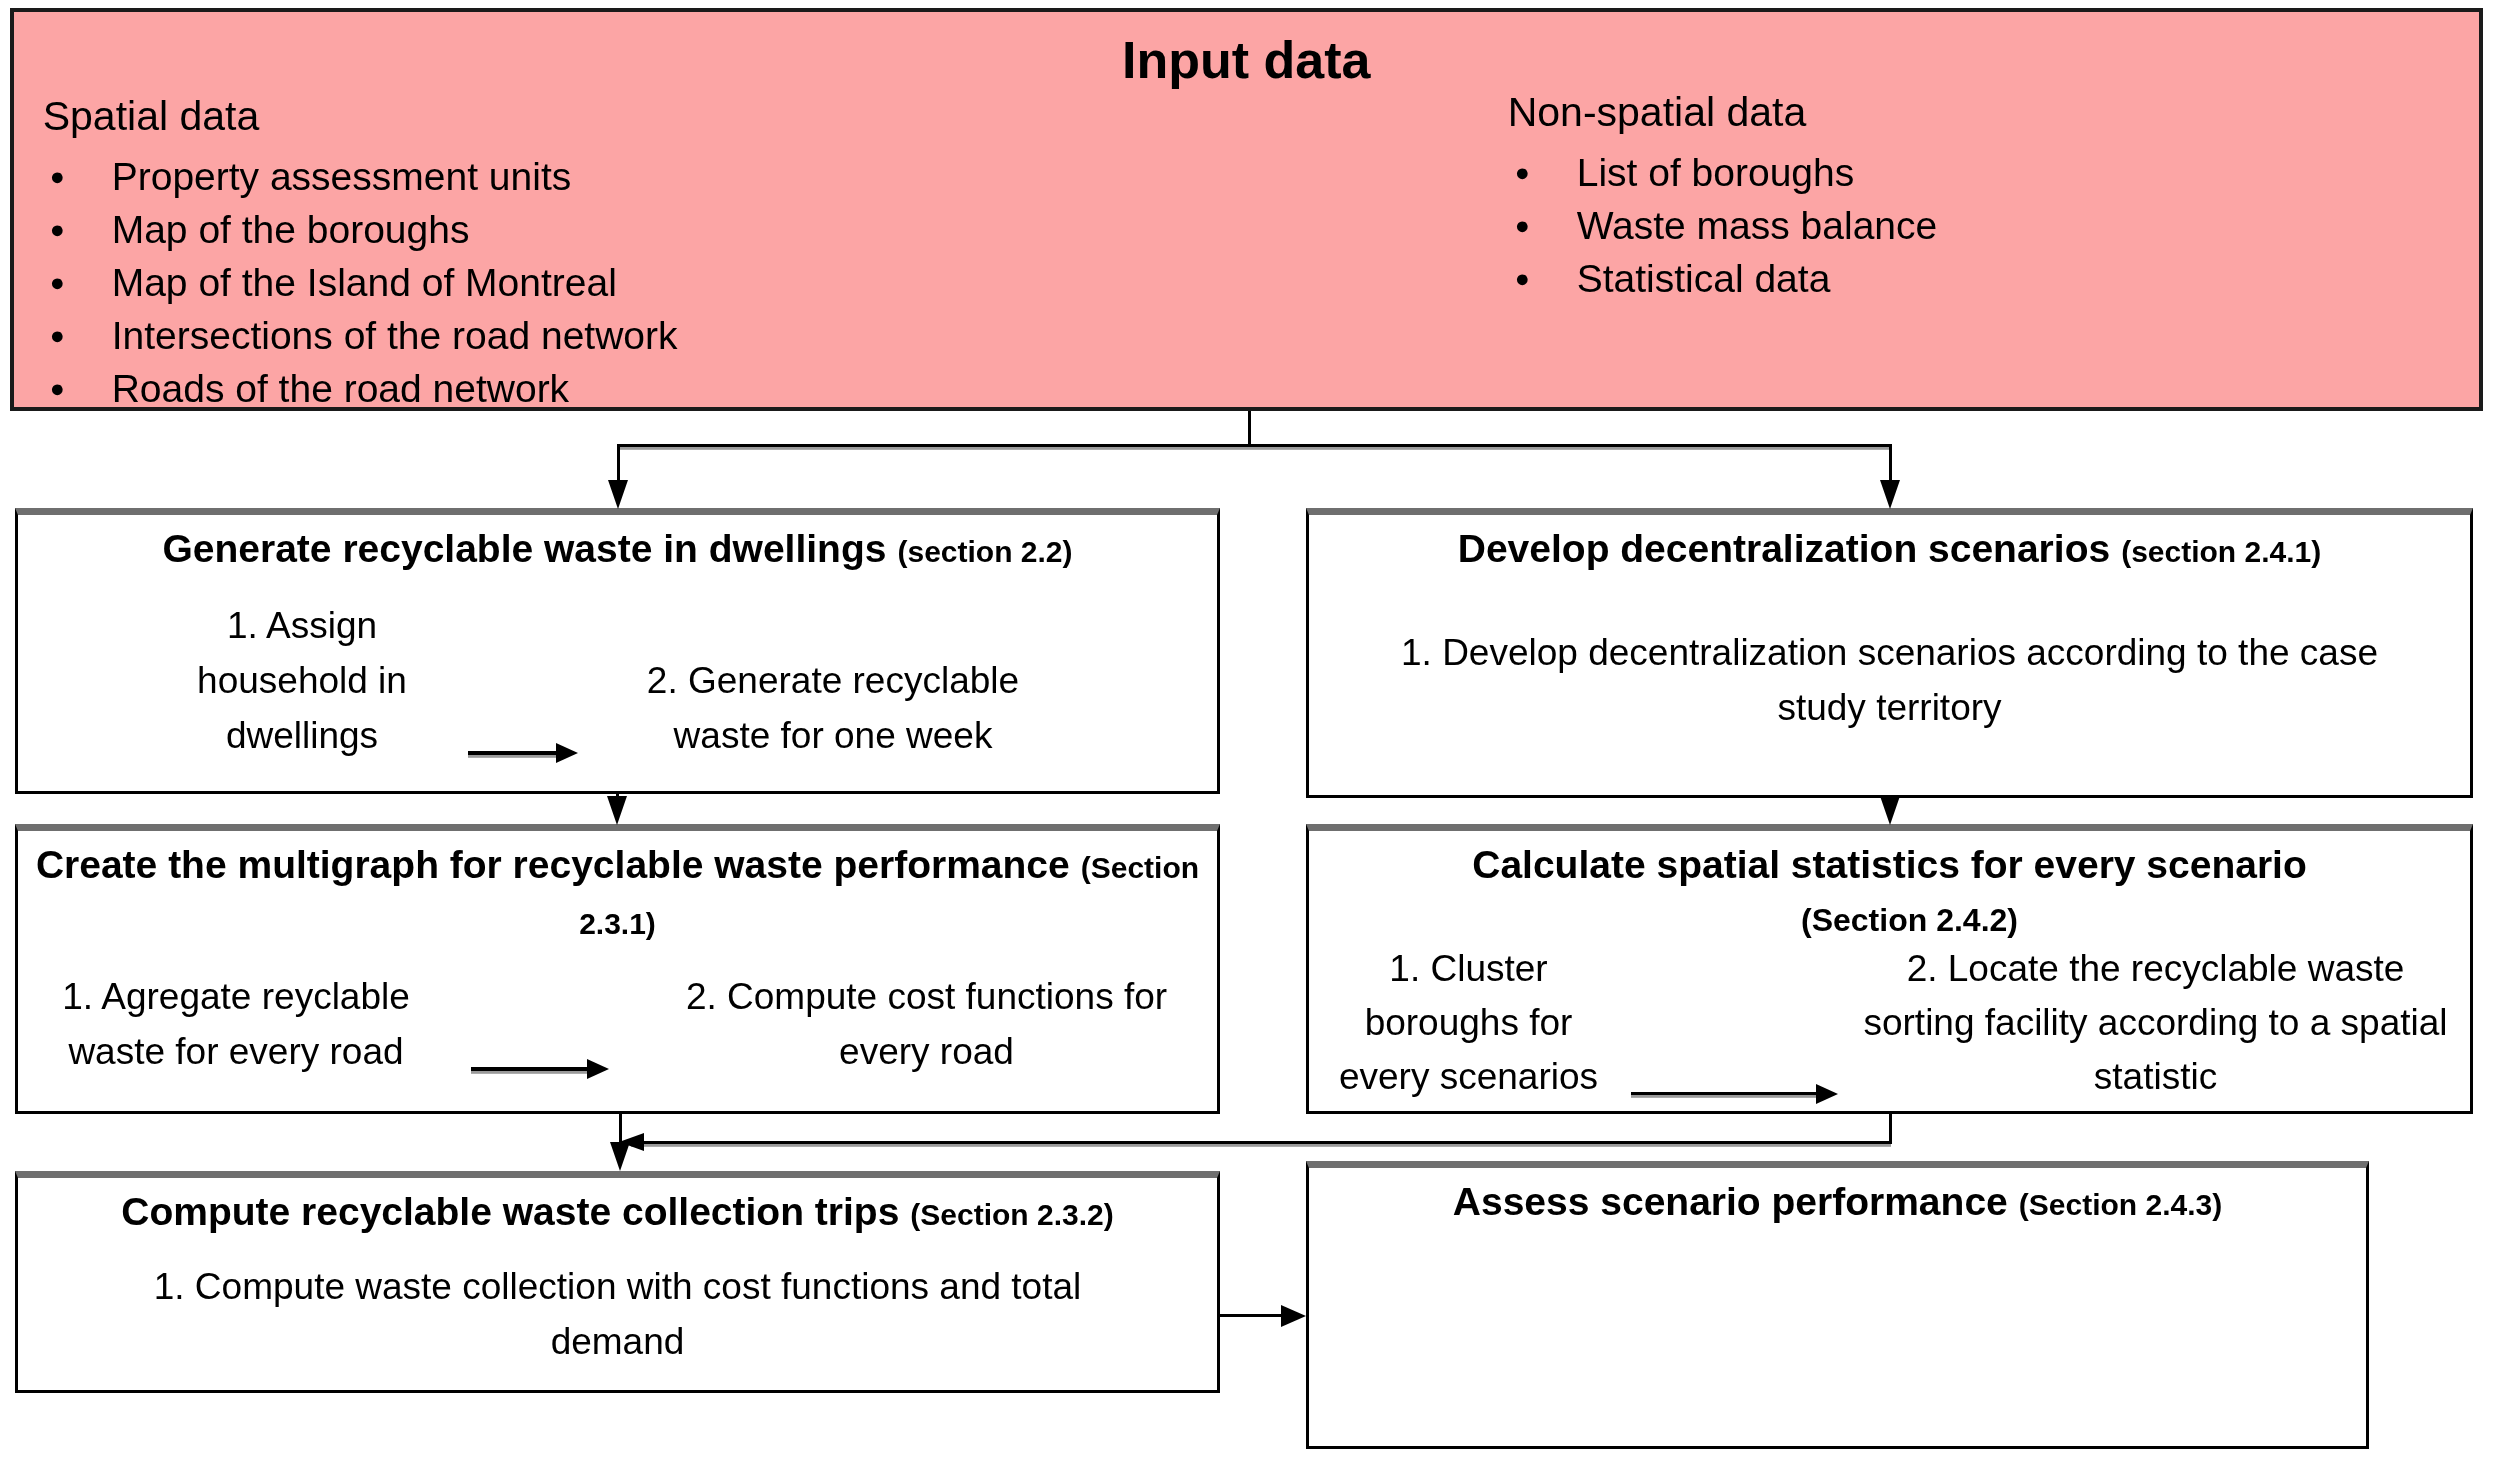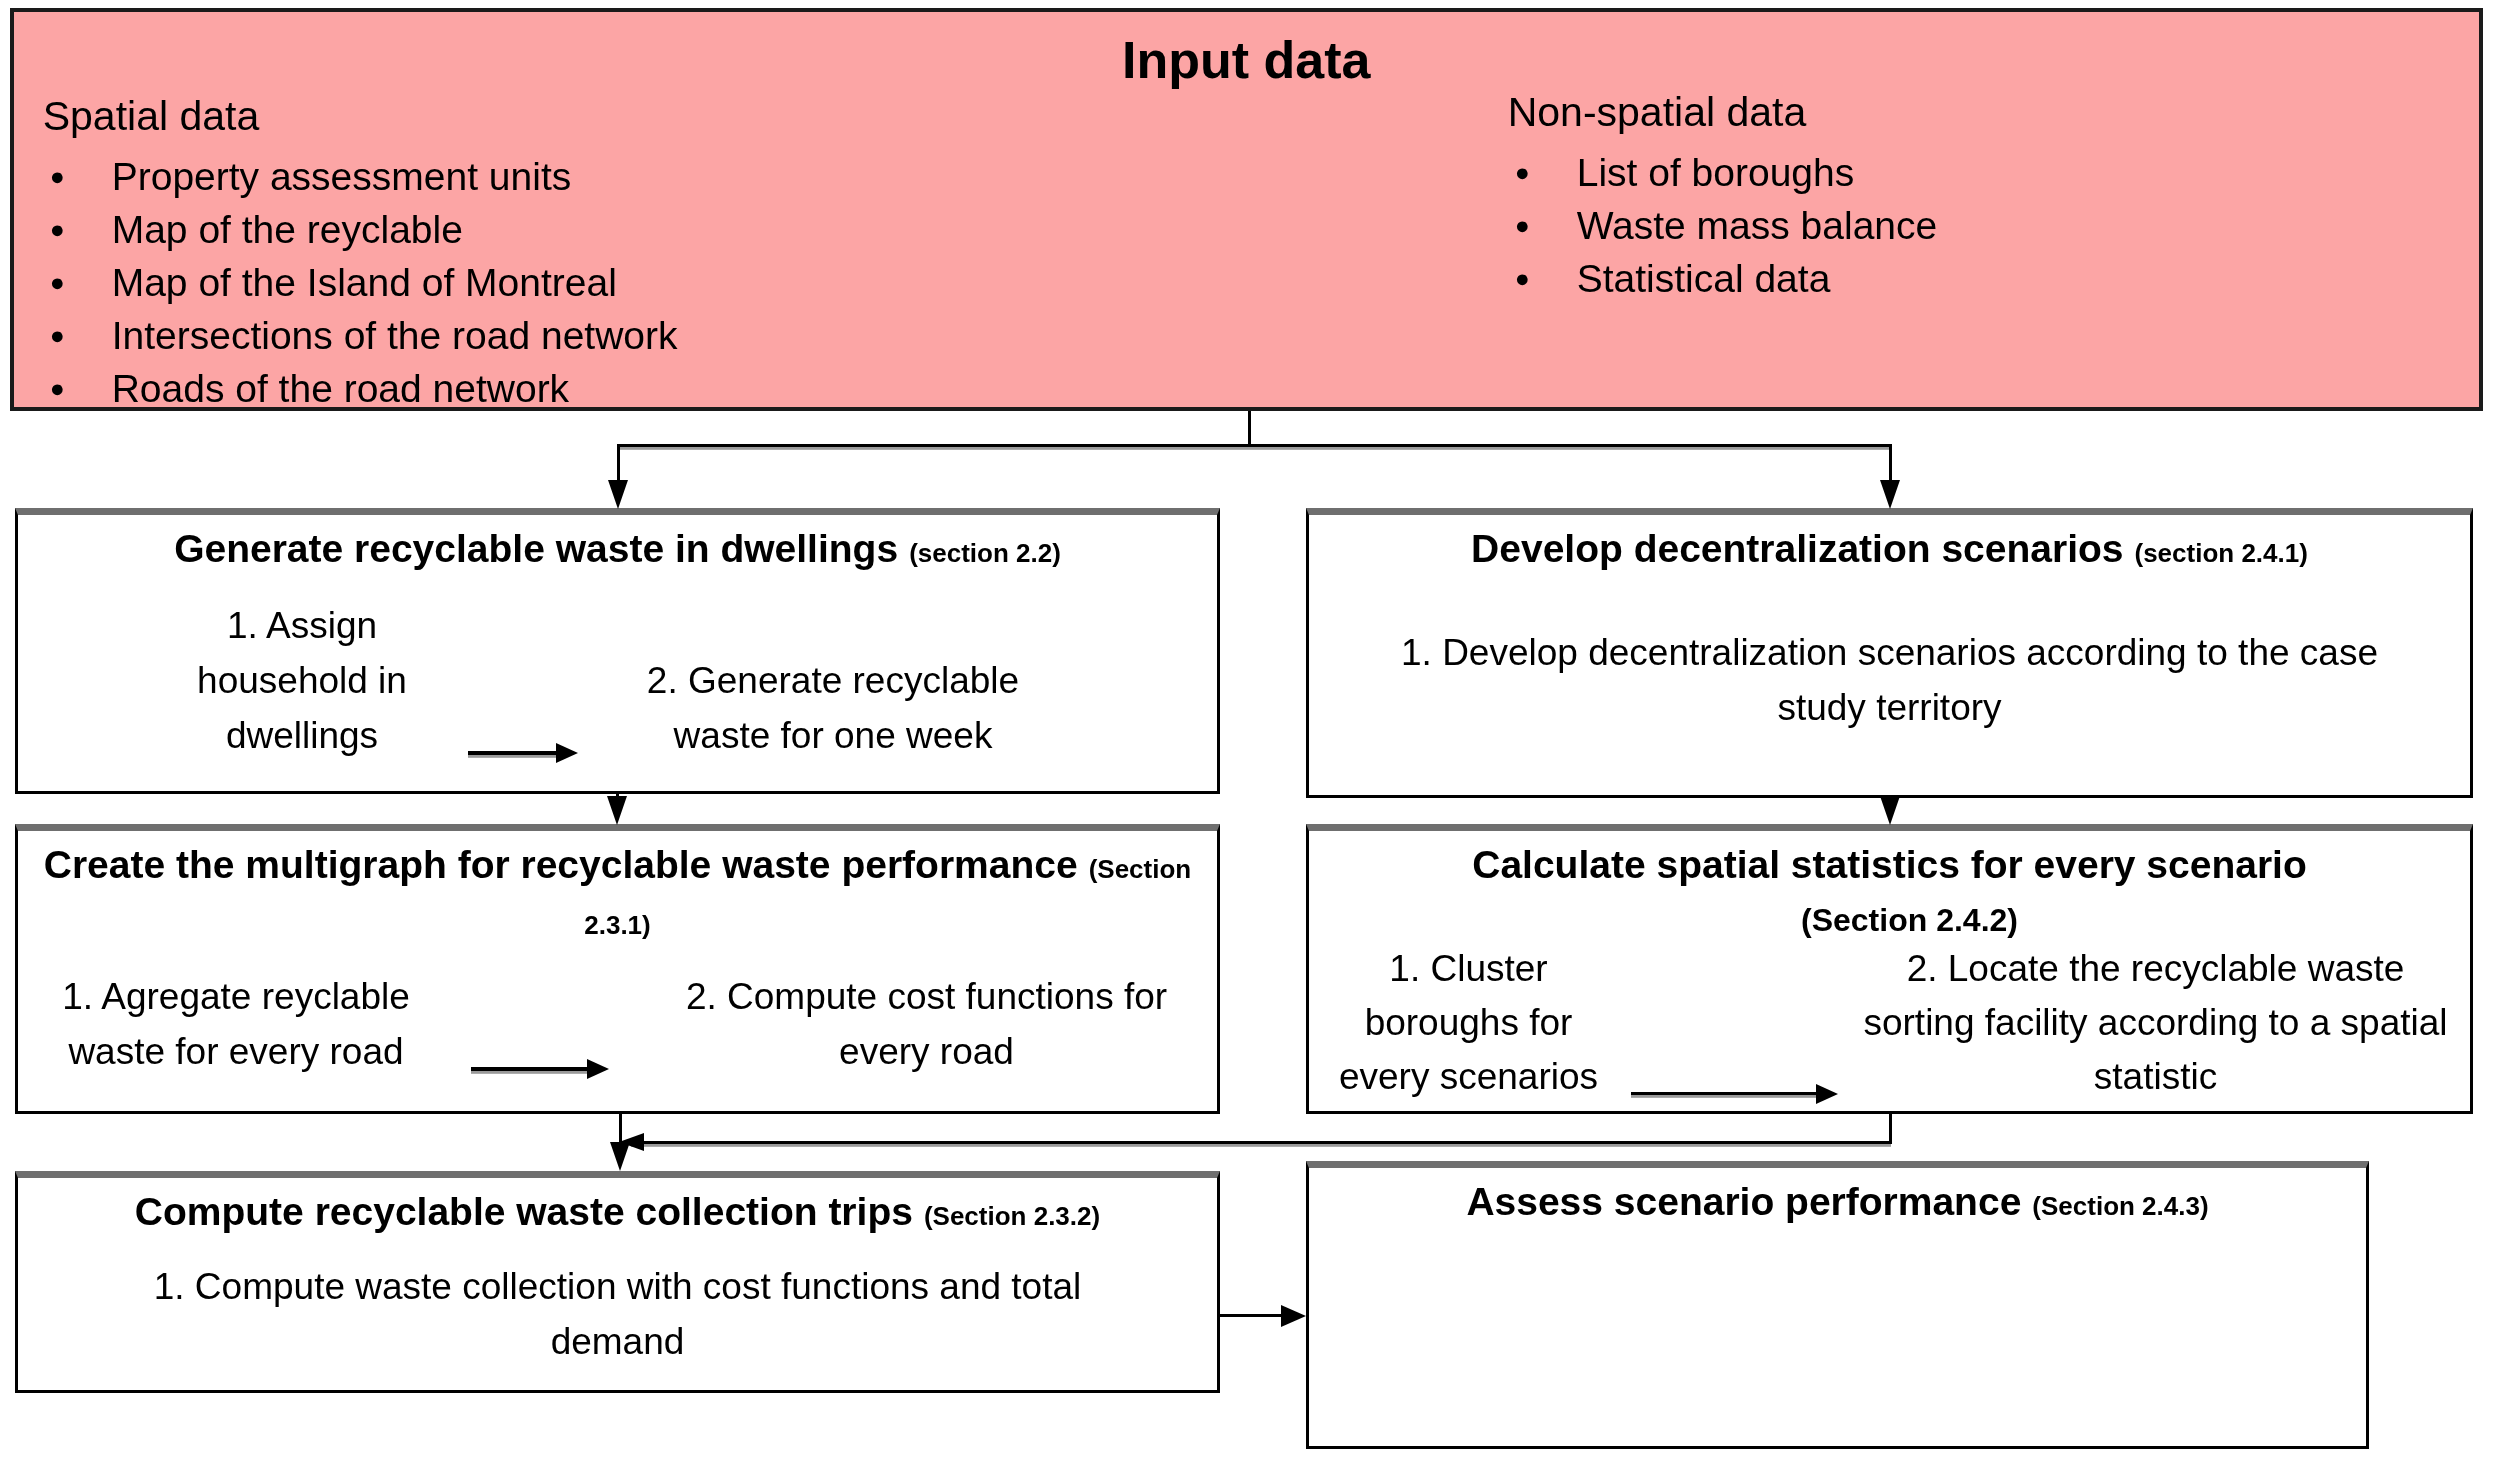--- a/index.html
+++ b/index.html
@@ -27,21 +27,21 @@
     content:"●";position:absolute;left:7px;top:0;font-size:25px;line-height:53px;
   }
   .pbox{
     position:absolute;box-sizing:border-box;background:#fff;
     border:3.4px solid #000;border-top:7px solid #6f6f6f;
   }
   .pbox-title{
     text-align:center;font-weight:bold;font-size:39px;line-height:1.45;
     padding:5.5px 9.7px 0 9.7px;
   }
-  .tsec{font-size:26px;margin-left:11px;}
+  .tsec{font-size:30px;margin-left:11px;}
   .section-line{text-align:center;font-weight:bold;font-size:32px;line-height:1.3;margin-top:7px;padding-left:40px;}
   .steps{
     display:flex;justify-content:center;align-items:flex-end;
     font-size:37px;line-height:55px;
   }
   .step{text-align:center;}
   .bigstep{font-size:37px;line-height:55px;text-align:center;margin:0 auto;}
   
   .harrow{display:flex;align-items:center;flex:0 0 auto;}
   .harrow .shaft{flex:1;height:3.4px;background:#000;box-shadow:0 2.8px 0 #9a9a9a;}
@@ -74,21 +74,21 @@
 
 <div class="canvas">
 
   <div class="inputbox">
     <div class="input-title">Input data</div>
 
     <div class="col col-left">
       <div class="col-heading">Spatial data</div>
       <ul class="blist">
         <li>Property assessment units</li>
-        <li>Map of the reyclable</li>
+        <li>Map of the boroughs</li>
         <li>Map of the Island of Montreal</li>
         <li>Intersections of the road network</li>
         <li>Roads of the road network</li>
       </ul>
     </div>
 
     <div class="col col-right">
       <div class="col-heading">Non-spatial data</div>
       <ul class="blist">
         <li>List of boroughs</li>

